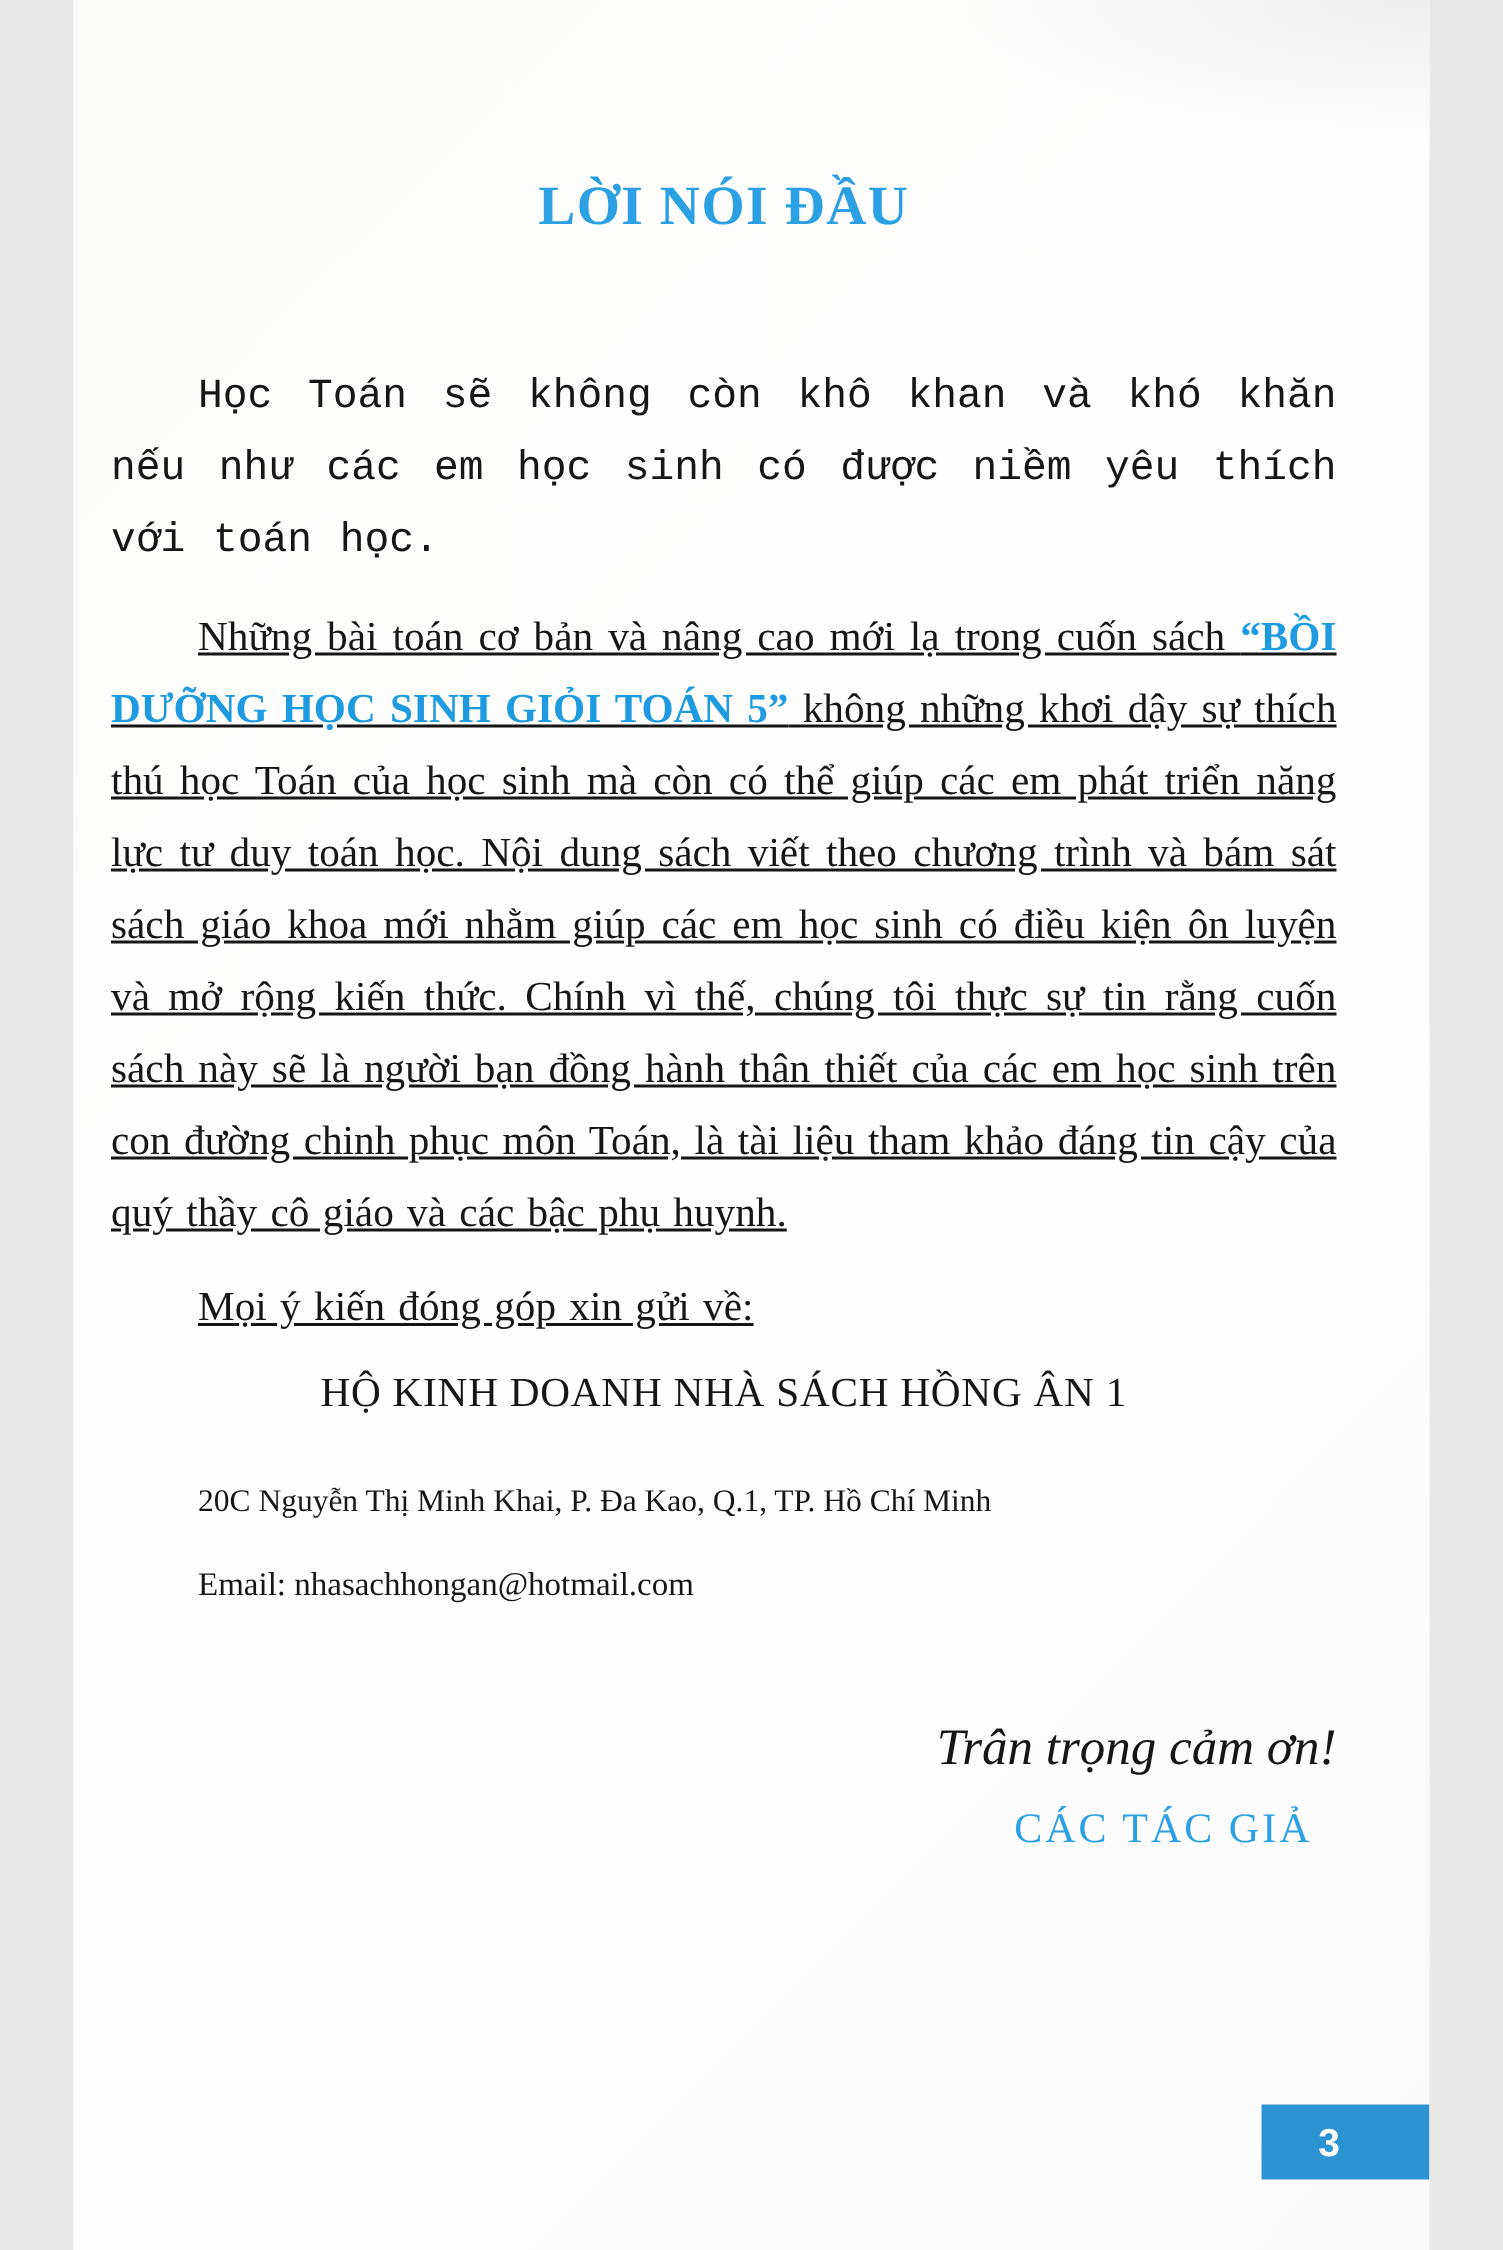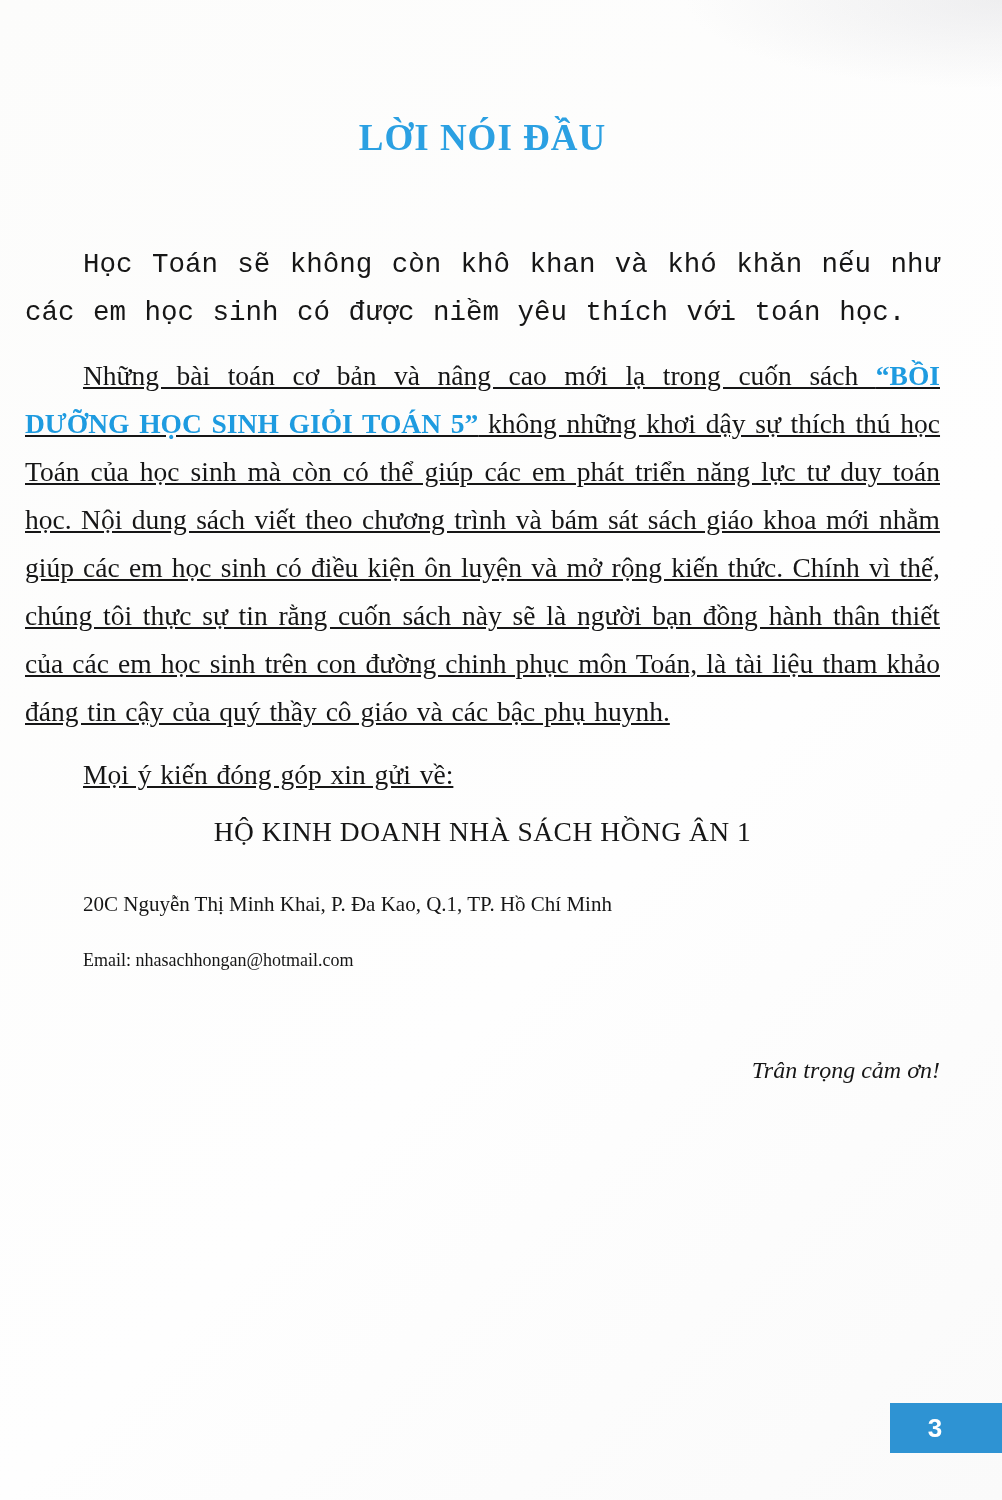--- a/index.html
+++ b/index.html
@@ -1,19 +1,19 @@
 <!DOCTYPE html>
 <html><head>
 <meta charset="utf-8">
 <style>
   * { margin: 0; padding: 0; box-sizing: border-box; }
   html, body { background: #e8e8e8; }
   .page {
     position: relative;
-    width: 1002px;
+    width: 904px;
     height: 1500px;
     margin: 0 auto;
     background: linear-gradient(135deg, #fcfcfb 0%, #fefefe 60%, #fafafa 100%);
     overflow: hidden;
     font-family: "Liberation Serif", "DejaVu Serif", serif;
     color: #161616;
   }
   
   .scan-shade {
     position: absolute;
@@ -55,27 +55,27 @@
     letter-spacing: 0.5px;
   }
   .address-line {
     margin-top: 24px;
     font-size: 21px;
     line-height: 48px;
     text-indent: 58px;
   }
   .email-line {
     margin-top: 8px;
-    font-size: 18px;
+    font-size: 22px;
     line-height: 48px;
     text-indent: 58px;
   }
   .thanks-line {
     margin-top: 62px;
-    font-size: 24px;
+    font-size: 34px;
     line-height: 48px;
     text-align: right;
     font-style: italic;
   }
   .authors-line {
     margin-top: 6px;
     padding-right: 16px;
     font-size: 28px;
     line-height: 48px;
     text-align: right;
@@ -120,19 +120,20 @@
     <p class="body-par p4">Mọi ý kiến đóng góp xin gửi về:</p>
 
     <p class="store-line">HỘ KINH DOANH NHÀ SÁCH HỒNG ÂN 1</p>
 
     <p class="address-line">20C Nguyễn Thị Minh Khai, P. Đa Kao, Q.1, TP. Hồ Chí Minh</p>
 
     <p class="email-line">Email: nhasachhongan@hotmail.com</p>
 
     <p class="thanks-line">Trân trọng cảm ơn!</p>
 
+    <p class="authors-line">CÁC TÁC GIẢ</p>
 
   </div>
 
   <div class="page-number-badge">
     <span>3</span>
   </div>
 </div>
 
 </body></html>

